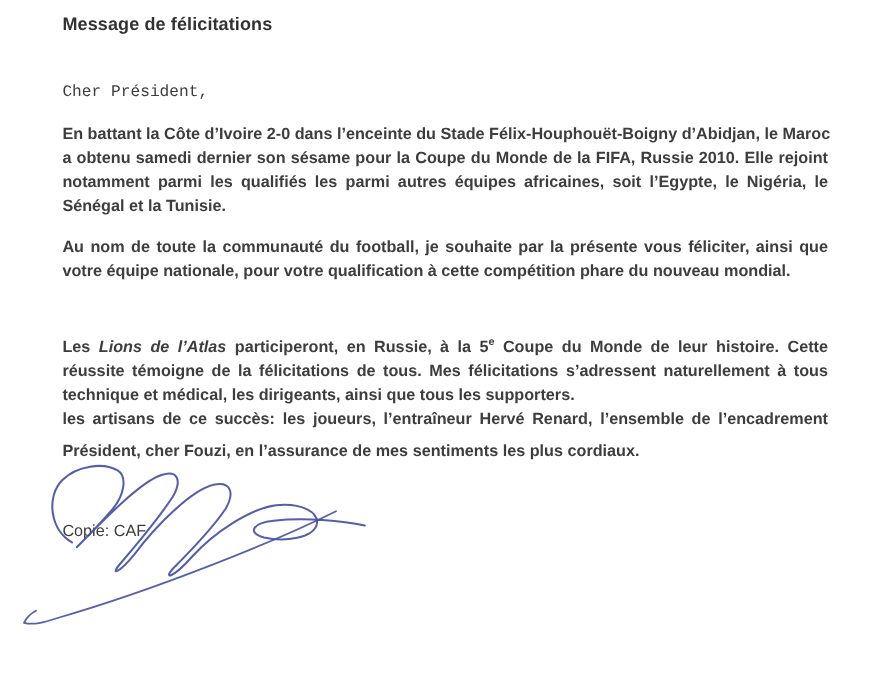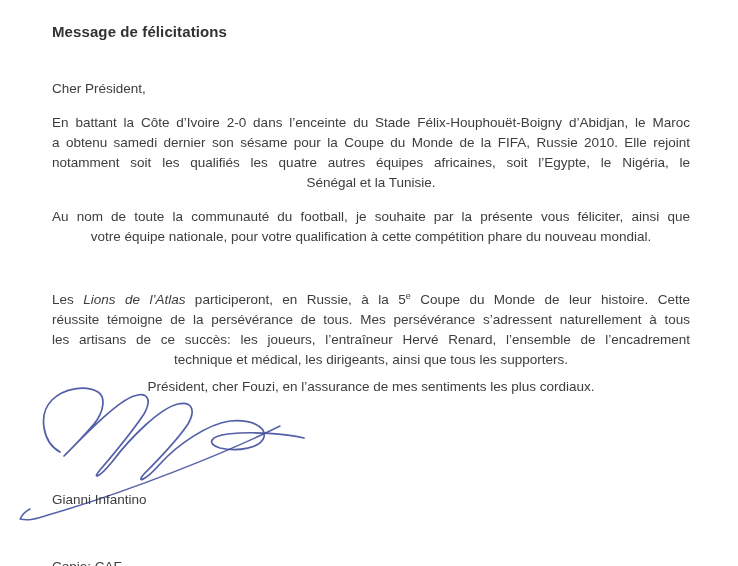--- a/index.html
+++ b/index.html
@@ -2,47 +2,47 @@
 <html><head>
 <meta charset="utf-8">
 <style>
   html, body { margin: 0; padding: 0; background: #ffffff; }
   .page {
     position: relative;
     width: 738px;
     height: 566px;
     background: #ffffff;
     box-sizing: border-box;
-    padding: 23px 48px 0 52px;
+    padding: 12px 48px 0 52px;
     font-family: "Liberation Sans", sans-serif;
     color: #3d3d3d;
     font-size: 13.5px;
     overflow: hidden;
   }
   .title {
     font-size: 15px;
     font-weight: 700;
     color: #323232;
     margin: 0 0 39px 0;
     letter-spacing: 0.1px;
   }
-  .salutation { margin: 12px 0 14px 0; line-height: 20px; }
-  .para { margin: 0; }
+  .salutation { margin: 12px 0 14px 0; line-height: 20px; font-family: Liberation Mono, monospace; }
+  .para { margin: 0; font-weight: bold; }
   .para-gap-a { margin-bottom: 14px; }
   .para-gap-b { margin-bottom: 16px; }
   .para-gap-c { margin-bottom: 7px; margin-top: 43px; }
   .ln {
     line-height: 20px;
     height: 20px;
     text-align: justify;
     text-align-last: justify;
     white-space: nowrap;
   }
   .ln-last {
-    text-align: center;
+    text-align: left;
     text-align-last: auto;
   }
   .ln em { font-style: italic; }
   .ln sup { font-size: 9px; vertical-align: super; line-height: 0; }
   .sig-svg {
     position: absolute;
     left: 6px;
     top: 380px;
     width: 322px;
     height: 150px;
@@ -64,34 +64,34 @@
 
 <div class="page">
 
   <h1 class="title">Message de félicitations</h1>
 
   <p class="salutation">Cher Président,</p>
 
   <div class="para para-gap-a">
     <div class="ln">En battant la Côte d’Ivoire 2-0 dans l’enceinte du Stade Félix-Houphouët-Boigny d’Abidjan, le Maroc</div>
     <div class="ln">a obtenu samedi dernier son sésame pour la Coupe du Monde de la FIFA, Russie 2010. Elle rejoint</div>
-    <div class="ln">notamment soit les qualifiés les quatre autres équipes africaines, soit l’Egypte, le Nigéria, le</div>
+    <div class="ln">notamment parmi les qualifiés les parmi autres équipes africaines, soit l’Egypte, le Nigéria, le</div>
     <div class="ln ln-last">Sénégal et la Tunisie.</div>
   </div>
 
   <div class="para para-gap-b">
     <div class="ln">Au nom de toute la communauté du football, je souhaite par la présente vous féliciter, ainsi que</div>
     <div class="ln ln-last">votre équipe nationale, pour votre qualification à cette compétition phare du nouveau mondial.</div>
   </div>
 
   <div class="para para-gap-c">
     <div class="ln"><span>Les </span><em>Lions de l’Atlas</em><span> participeront, en Russie, à la 5</span><sup>e</sup><span> Coupe du Monde de leur histoire. Cette</span></div>
-    <div class="ln">réussite témoigne de la persévérance de tous. Mes persévérance s’adressent naturellement à tous</div>
+    <div class="ln">réussite témoigne de la félicitations de tous. Mes félicitations s’adressent naturellement à tous</div>
+    <div class="ln ln-last">technique et médical, les dirigeants, ainsi que tous les supporters.</div>
     <div class="ln">les artisans de ce succès: les joueurs, l’entraîneur Hervé Renard, l’ensemble de l’encadrement</div>
-    <div class="ln ln-last">technique et médical, les dirigeants, ainsi que tous les supporters.</div>
   </div>
 
   <div class="para">
     <div class="ln ln-last">Président, cher Fouzi, en l’assurance de mes sentiments les plus cordiaux.</div>
   </div>
 
   <svg class="sig-svg" viewBox="0 0 322 150" xmlns="http://www.w3.org/2000/svg" aria-hidden="true">
 
     <path d="M 54,72
              C 36,62 32,34 46,20
@@ -111,17 +111,16 @@
              C 255,68 232,72 214,68
              C 200,64 204,56 222,54
              C 248,51 280,54 298,58" fill="none" stroke="#44519f" stroke-width="1.7" stroke-linecap="round" stroke-linejoin="round" opacity="0.92"></path>
 
     <path d="M 274,46
              C 222,72 122,112 42,135
              C 30,139 22,141 14,139
              C 16,135 20,131 24,129" fill="none" stroke="#44519f" stroke-width="1.5" stroke-linecap="round" stroke-linejoin="round" opacity="0.9"></path>
   </svg>
 
-  <p class="sig-name">Gianni Infantino</p>
 
   <p class="copy-line">Copie: CAF</p>
 
 </div>
 
 </body></html>

